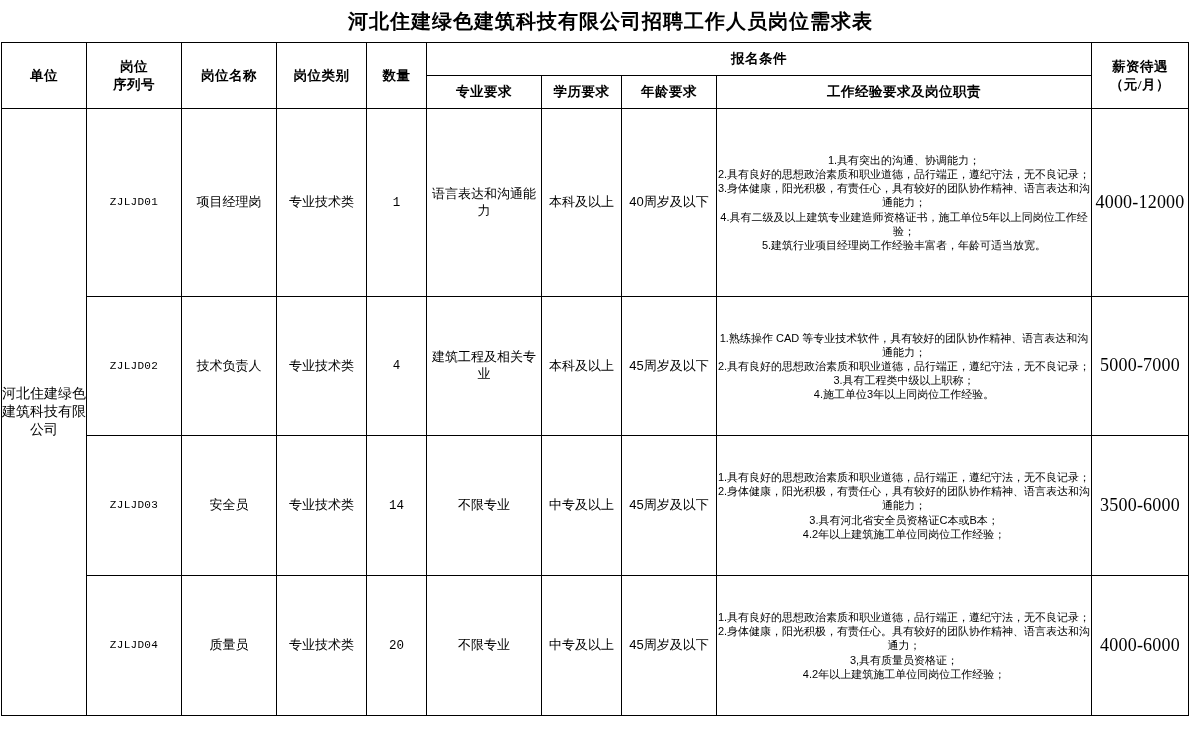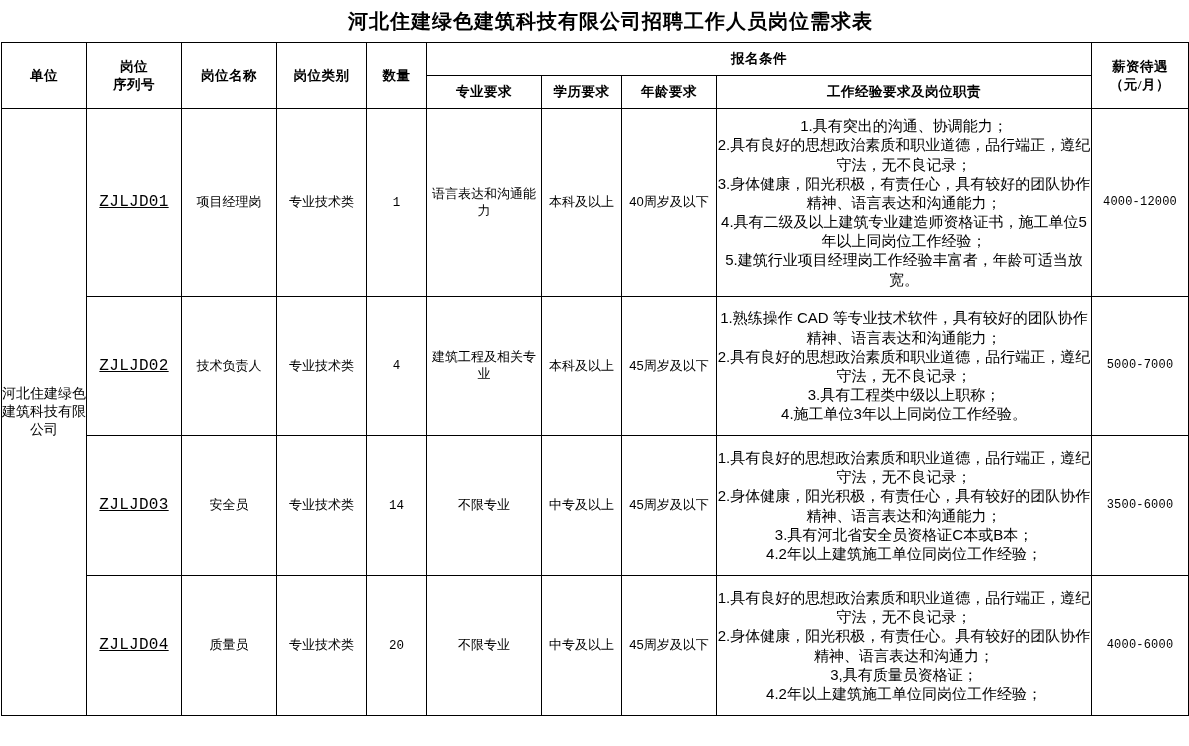--- a/index.html
+++ b/index.html
@@ -68,43 +68,42 @@
   .c-duty    { width: 375px; }
   .c-salary  { width: 97px;  }
 
   td.unit-cell {
     font-size: 14px;
     line-height: 1.45;
     padding: 0 4px;
   }
   td.code-cell {
     font-family: "Liberation Mono", "DejaVu Sans Mono", monospace;
-    font-size: 16px;
+    font-size: 11px;
     letter-spacing: 0.3px;
-    text-decoration: underline;
   }
   td.plain {
     font-size: 13px;
     line-height: 1.45;
     padding: 0 5px;
   }
   td.num-cell {
     font-family: "Liberation Mono", "DejaVu Sans Mono", monospace;
     font-size: 12.5px;
   }
   td.salary-cell {
-    font-family: Liberation Mono, monospace;
-    font-size: 12px;
+    font-family: Liberation Serif, serif;
+    font-size: 18px;
     letter-spacing: 0.2px;
   }
   td.duty-cell {
     text-align: left;
     vertical-align: top;
     padding: 6px 6px 6px 8px;
-    font-size: 15px;
+    font-size: 11px;
     line-height: 1.52;
     white-space: pre-line;
   }
   .r1 { height: 188px; }
   .r2 { height: 139px; }
   .r3 { height: 140px; }
   .r4 { height: 140px; }
 </style>
 </head>
 <body>

